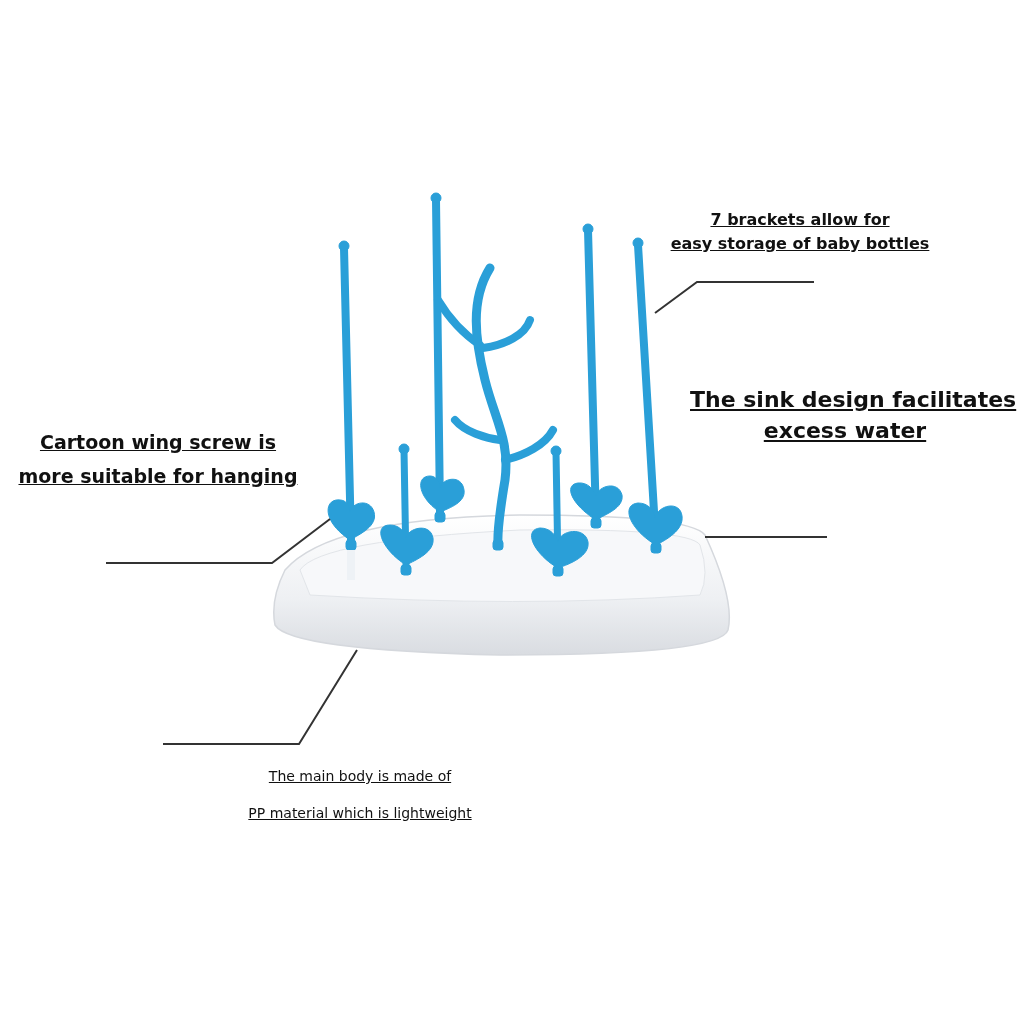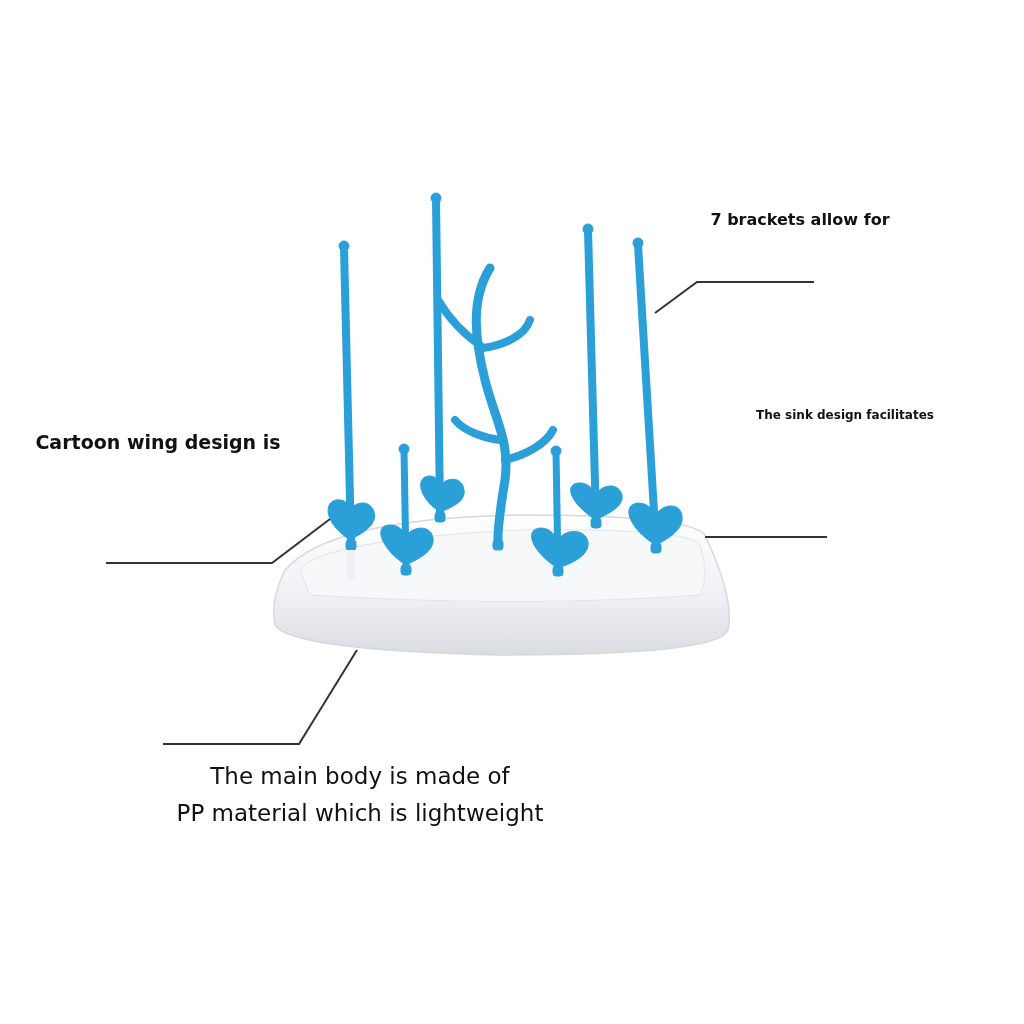--- a/index.html
+++ b/index.html
@@ -1,23 +1,23 @@
 <!DOCTYPE html>
 <html><head>
 <meta charset="utf-8">
 <style>
   html, body { margin:0; padding:0; background:#ffffff; }
   body { width:1024px; height:1024px; position:relative; overflow:hidden;
          font-family:"DejaVu Sans", sans-serif; color:#111; }
   .caption { position:absolute; text-align:center; font-weight:bold; color:#111; }
-  .caption div { white-space:nowrap; }
+  .caption div { white-space:nowrap;text-decoration:underline; }
   #cap-brackets { left:640px; top:208px; width:320px; font-size:16px; line-height:24px; }
-  #cap-sink { left:690px; top:400px; width:310px; font-size:12px; line-height:31px; }
+  #cap-sink { left:690px; top:384px; width:310px; font-size:22px; line-height:31px; }
   #cap-wing { left:0px; top:425px; width:316px; font-size:19px; line-height:34px; }
-  #cap-body { left:150px; top:758px; width:420px; font-size:23px; font-weight:normal; line-height:37px; }
+  #cap-body { left:150px; top:758px; width:420px; font-size:14px; font-weight:normal; line-height:37px; }
   svg.art { position:absolute; left:0; top:0; }
 </style>
 </head>
 <body>
 
 <svg class="art" width="1024" height="1024" viewBox="0 0 1024 1024">
   <defs>
     <linearGradient id="tray" x1="0" y1="0" x2="0" y2="1">
       <stop offset="0" stop-color="#ffffff"></stop>
       <stop offset="0.6" stop-color="#eef0f3"></stop>
@@ -74,26 +74,29 @@
   <g fill="none" stroke="#333" stroke-width="2">
     <polyline points="655,313 697,282 814,282"></polyline>
     <polyline points="705,537 827,537"></polyline>
     <polyline points="106,563 272,563 330,519"></polyline>
     <polyline points="163,744 299,744 357,650"></polyline>
   </g>
 </svg>
 
 <div class="caption" id="cap-brackets">
   <div>7 brackets allow for</div>
+  <div>easy storage of baby bottles</div>
 </div>
 
 <div class="caption" id="cap-sink">
   <div>The sink design facilitates</div>
+  <div>excess water</div>
 </div>
 
 <div class="caption" id="cap-wing">
-  <div>Cartoon wing design is</div>
+  <div>Cartoon wing screw is</div>
+  <div>more suitable for hanging</div>
 </div>
 
 <div class="caption" id="cap-body">
   <div>The main body is made of</div>
   <div>PP material which is lightweight</div>
 </div>
 
 </body></html>

